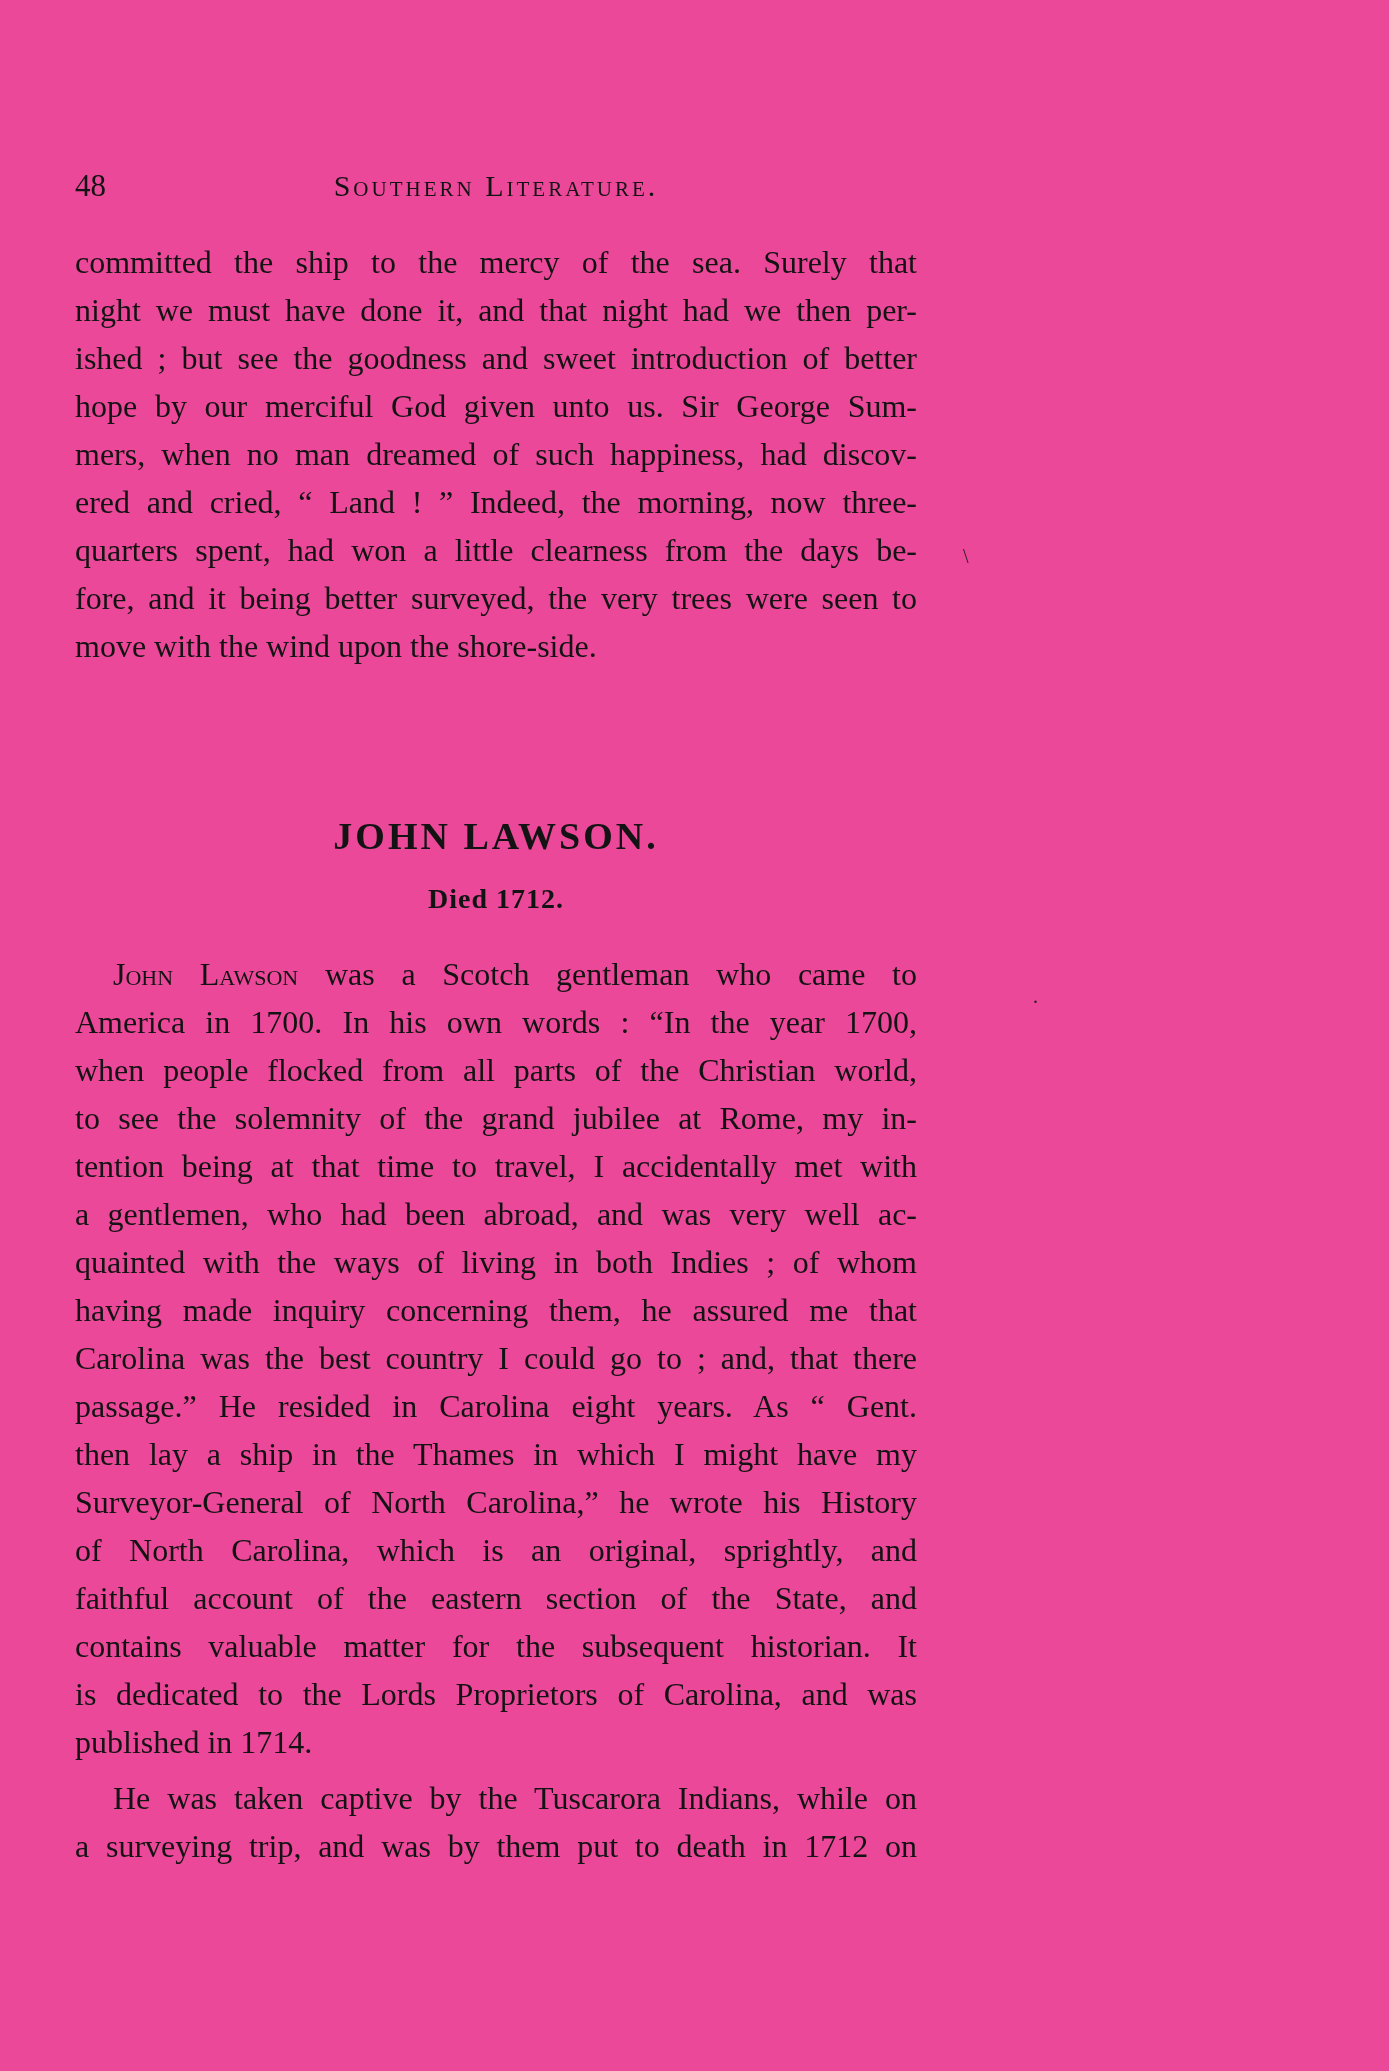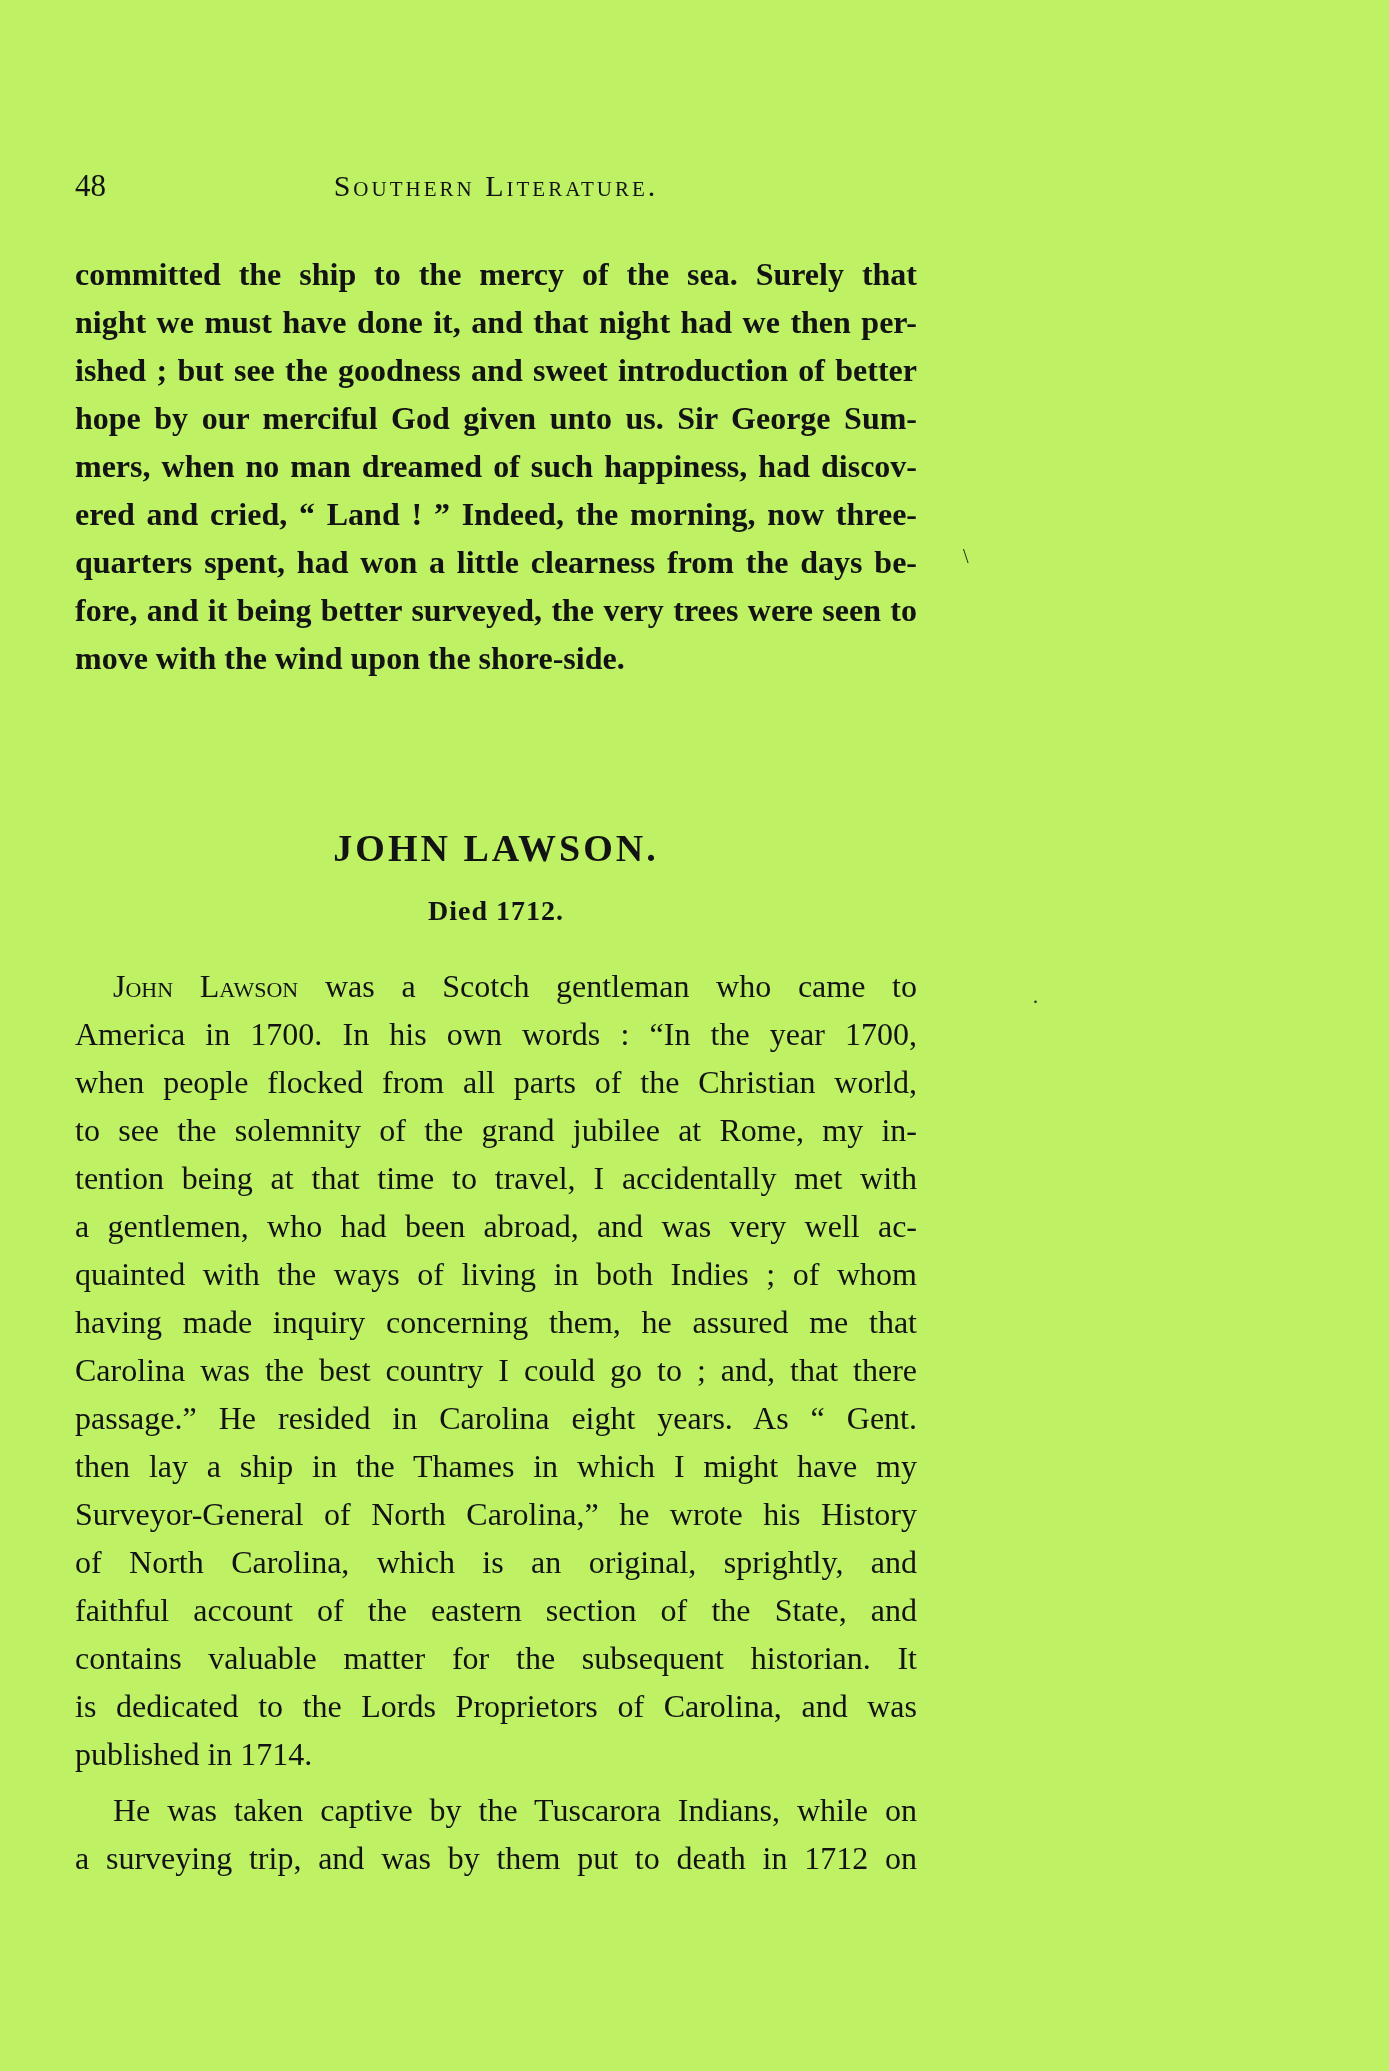--- a/index.html
+++ b/index.html
@@ -1,19 +1,19 @@
 <!DOCTYPE html>
 <html><head>
 <meta charset="utf-8">
 <style>
   html,body{margin:0;padding:0;background:#e8e8e8;}
   .page{
     position:relative;
     width:1389px;height:2071px;
-    background:#bef264;
+    background:#ec4899;
     color:#131313;
     font-family:"Liberation Serif", serif;
     overflow:hidden;
   }
   .content{
     position:absolute;
     left:75px;top:0;
     width:842px;
   }
   .running-head{
@@ -27,21 +27,21 @@
     font-size:31px;
   }
   .running-title{
     display:block;
     text-align:center;
     font-variant:small-caps;
     font-size:30px;
     letter-spacing:3px;
   }
   .para{margin:0;padding:0;}
-  .para-continuation{margin-top:44px;font-weight:bold;}
+  .para-continuation{margin-top:32px;}
   .line{
     display:block;
     height:48px;
     line-height:48px;
     font-size:32px;
     white-space:normal;
   }
   .just{
     text-align:justify;
     text-align-last:justify;

